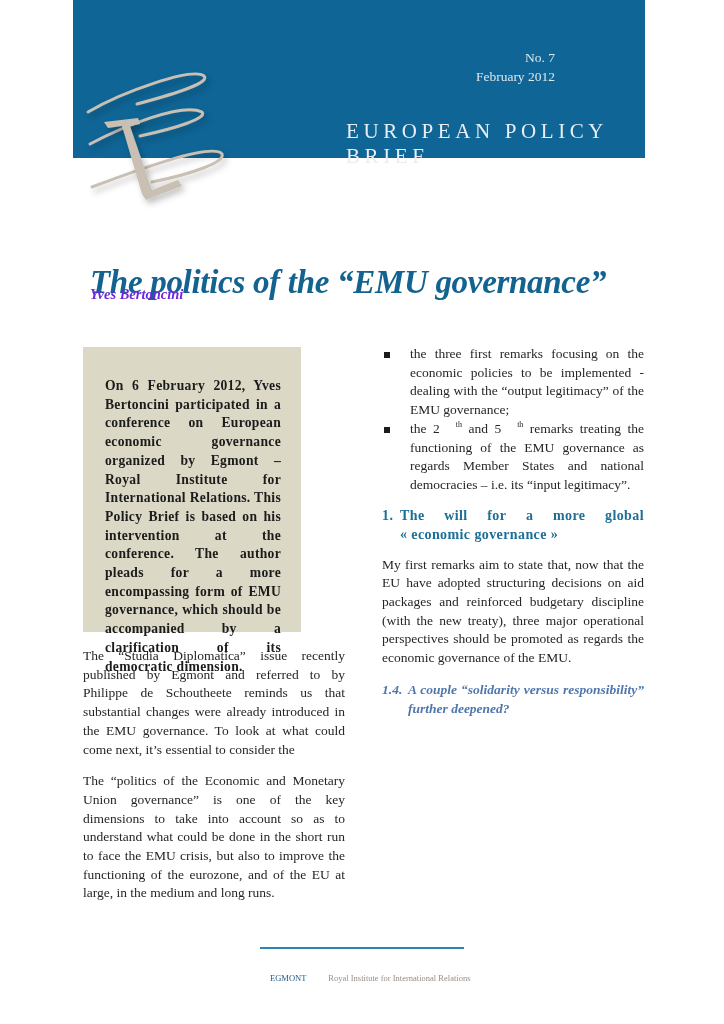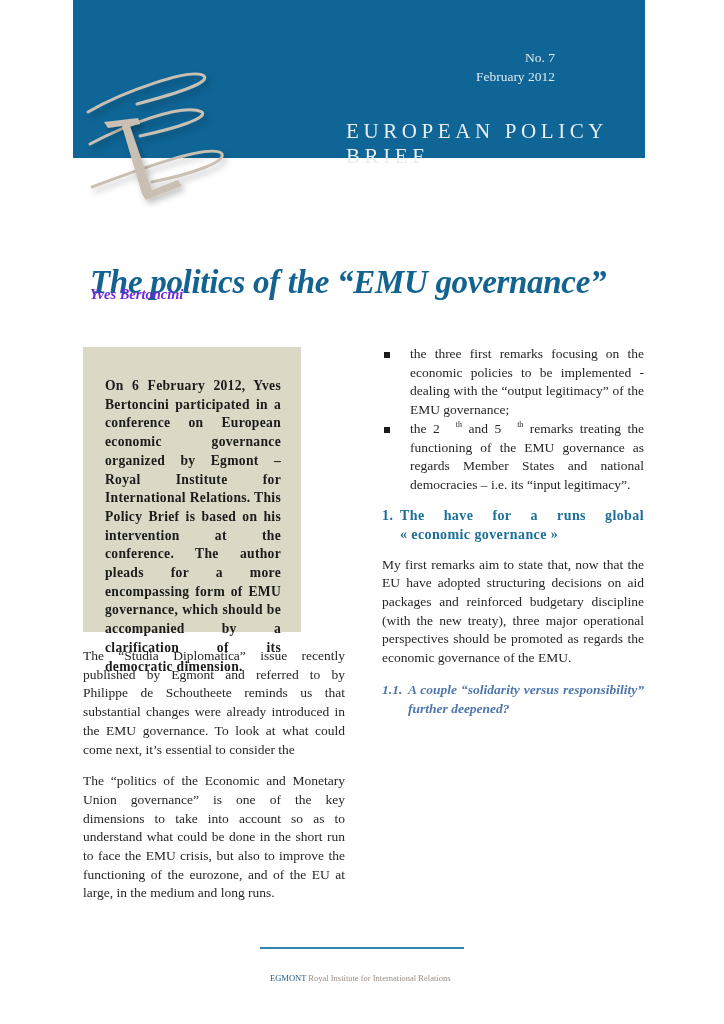--- a/index.html
+++ b/index.html
@@ -30,21 +30,21 @@
 
   .h1 { color: #1d6f97; font-weight: bold; font-size: 14px; line-height: 19px; margin: 0 0 12px 0; position: relative; padding-left: 18px; letter-spacing: 0.4px; }
   .h1 .num { position: absolute; left: 0; top: 0; }
   .h1 .line1 { display: flex; justify-content: space-between; }
   .h2 { color: #4f77ad; font-weight: bold; font-style: italic; font-size: 13.5px; line-height: 18.7px; margin: 0 0 11px 0; position: relative; padding-left: 26px; }
   .h2 .num { position: absolute; left: 0; top: 0; }
 
   .footer-rule { position: absolute; left: 260px; top: 947px; width: 204px; height: 2px; background: #2d85b1; }
   .footer { position: absolute; left: 258px; top: 973px; font-size: 8.5px; white-space: nowrap; }
   .footer .brand { color: #1e5c82; font-weight: normal; padding-left: 12px; }
-  .footer .rest { color: #9b8e85; }
+  .footer .rest { color: #9b8e85; margin-left: 20px; }
 </style>
 </head>
 <body>
 
 <div class="banner">
   <div class="issue-no">
     <span>No. 7</span>
     <span>February 2012</span>
   </div>
   <div class="brief-title">EUROPEAN POLICY BRIEF</div>
@@ -87,33 +87,33 @@
     <li>
       <span class="dot"></span>
       <span>the 2</span><sup>th</sup><span> and 5</span><sup>th</sup><span> remarks treating the functioning of the EMU governance as regards Member States and national democracies – i.e. its “input legitimacy”.</span>
     </li>
   </ul>
 
   <div class="h1">
     <span class="num">1.</span>
     <div class="line1">
       <span>The</span>
-      <span>have</span>
+      <span>will</span>
       <span>for</span>
       <span>a</span>
-      <span>runs</span>
+      <span>more</span>
       <span>global</span>
     </div>
     <div>« economic governance »</div>
   </div>
 
   <p>My first remarks aim to state that, now that the EU have adopted structuring decisions on aid packages and reinforced budgetary discipline (with the new treaty), three major operational perspectives should be promoted as regards the economic governance of the EMU.</p>
 
   <div class="h2">
-    <span class="num">1.1.</span>
+    <span class="num">1.4.</span>
     <span>A couple “solidarity versus responsibility” further deepened?</span>
   </div>
 
 </div>
 
 <div class="footer-rule"></div>
 <div class="footer">
   <span class="brand">EGMONT</span>
   <span class="rest">Royal Institute for International Relations</span>
 </div>

